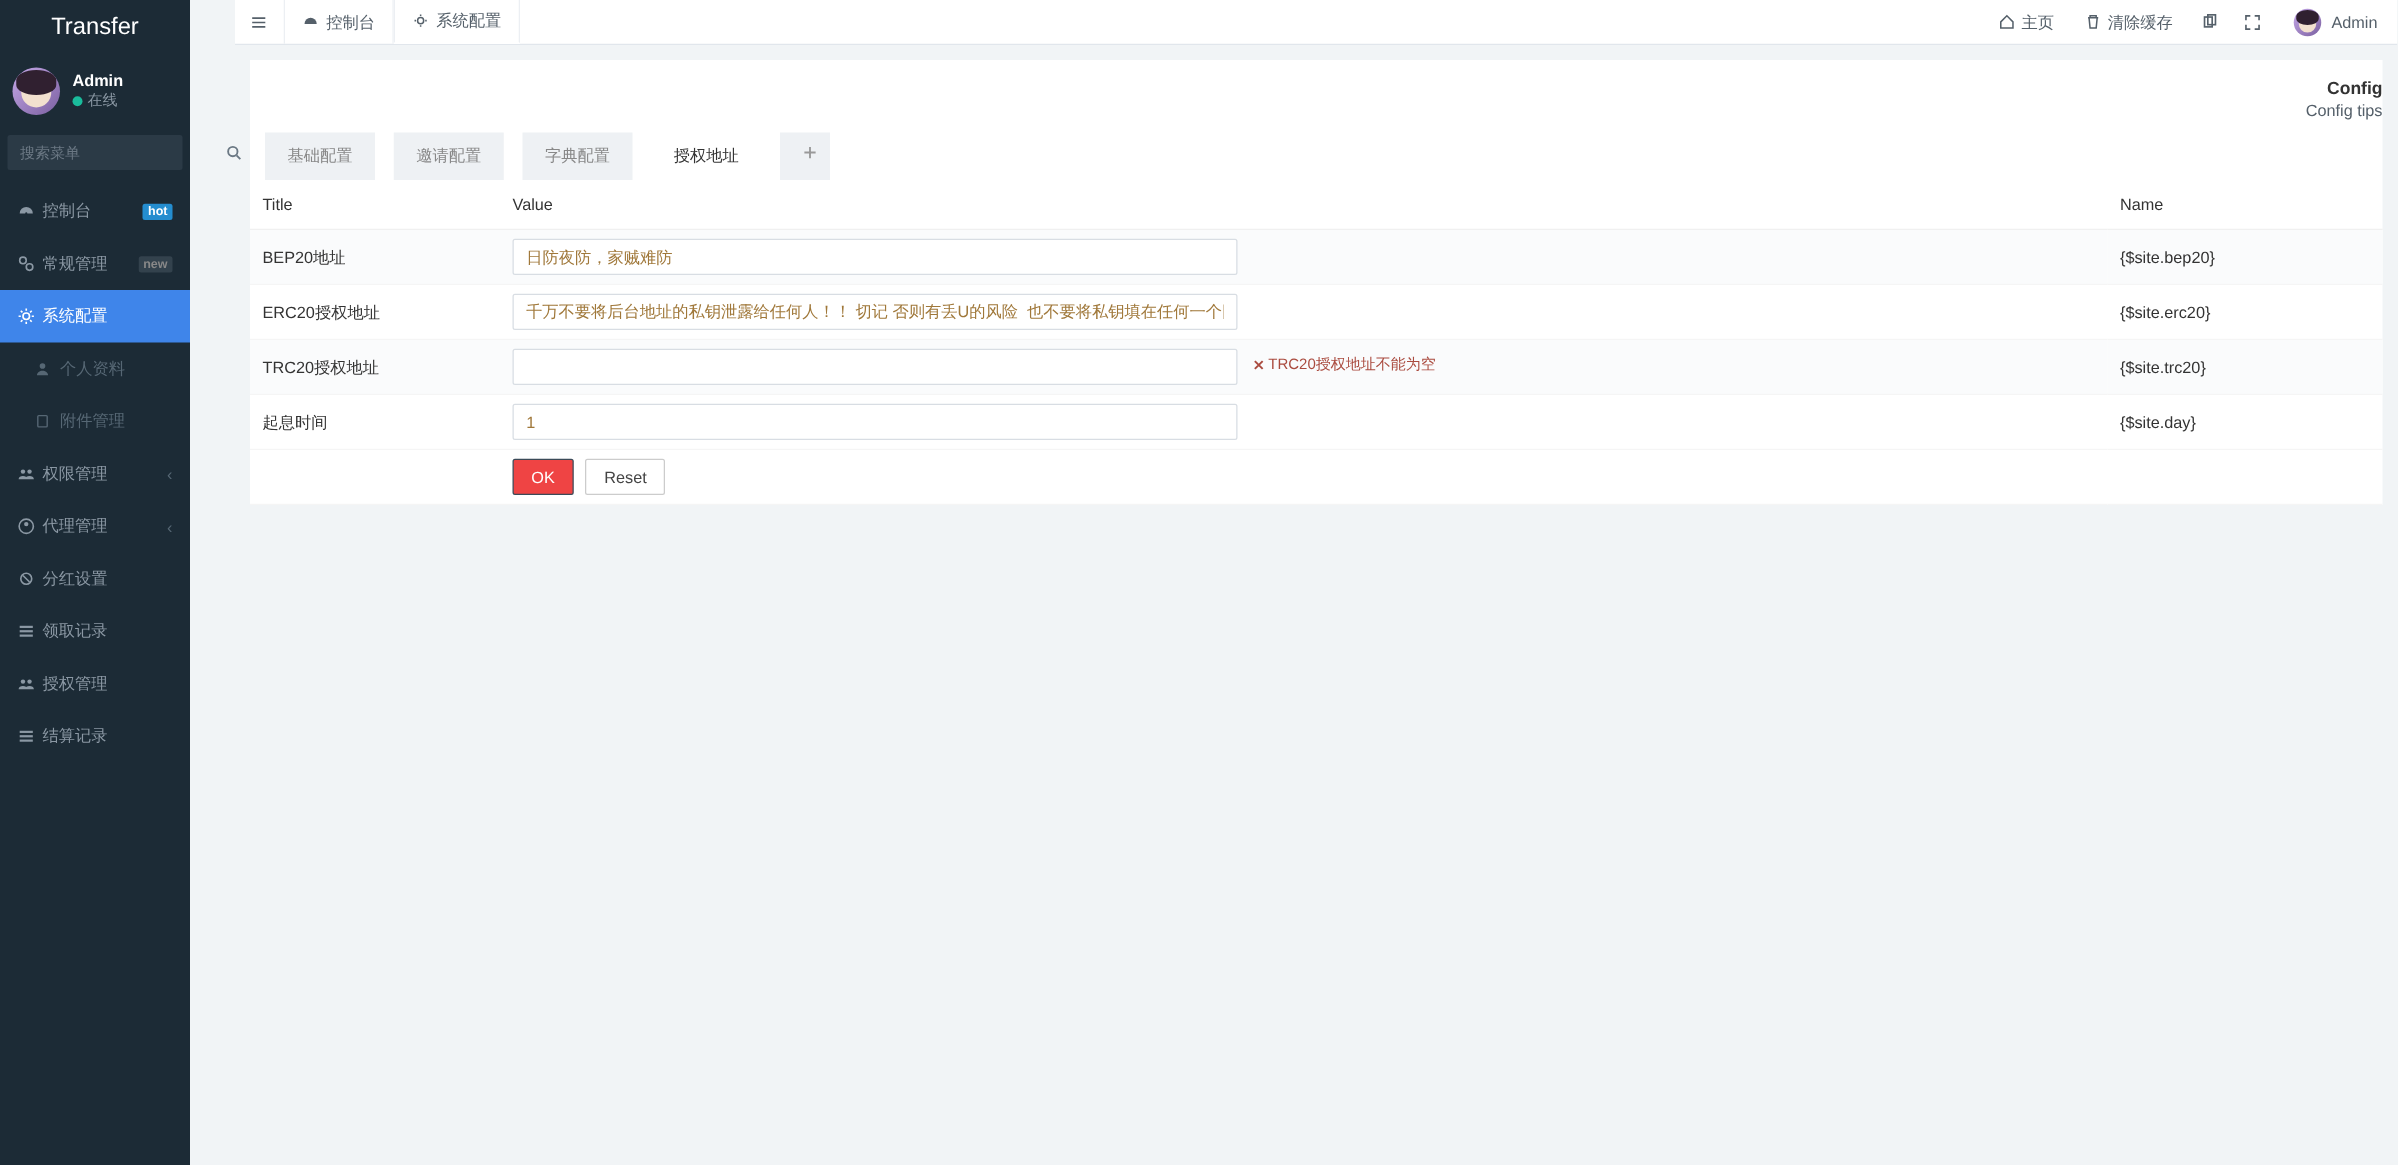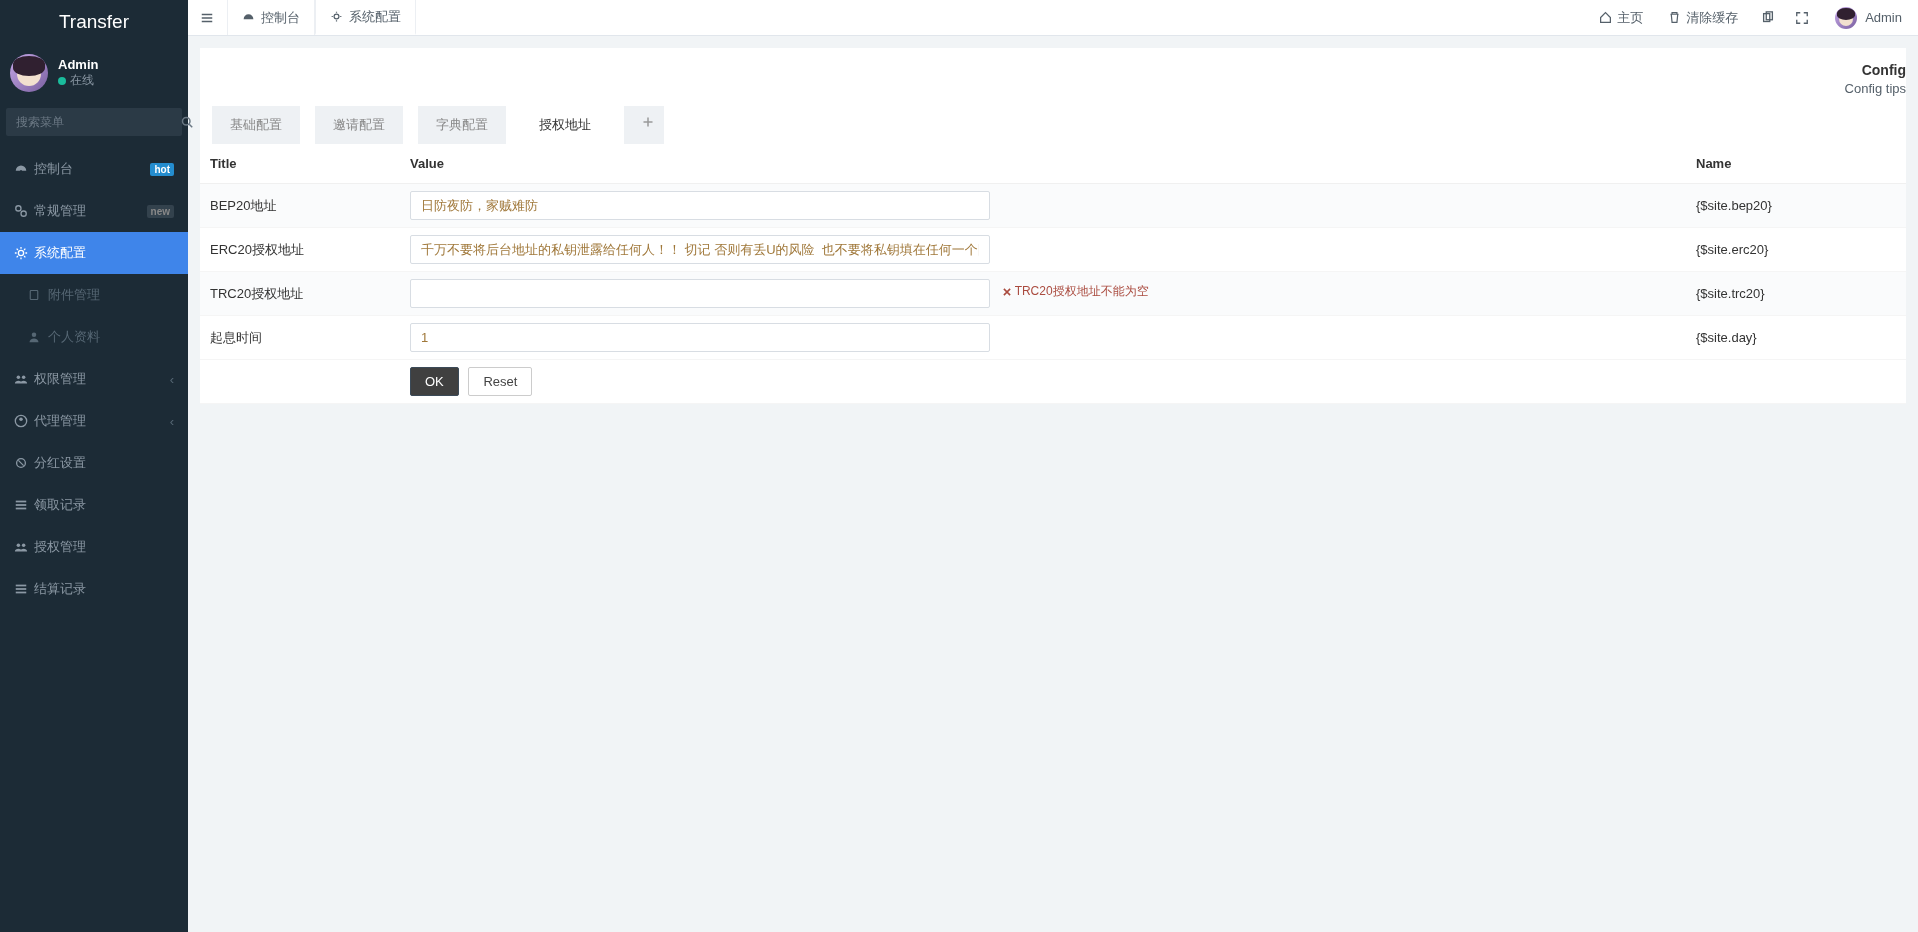--- a/index.html
+++ b/index.html
@@ -1,19 +1,19 @@
 <!DOCTYPE html>
 <html><head>
   <meta charset="utf-8">
   <style>
     * { box-sizing: border-box; margin: 0; padding: 0; }
     body { font-family: "Helvetica Neue", Arial, "PingFang SC", "Microsoft YaHei", sans-serif; font-size: 13px; color: #333; background: #f1f4f6; }
 
     
-    .sidebar { position: fixed; top: 0; left: 0; bottom: 0; width: 188px; background: #1c2b36; color: #8b98a4; display: flex; flex-direction: column; }
+    .sidebar { position: fixed; top: 0; left: 0; bottom: 0; width: 152px; background: #1c2b36; color: #8b98a4; display: flex; flex-direction: column; }
     .logo { height: 44px; line-height: 44px; text-align: center; font-size: 19px; color: #fff; background: #1c2b36; }
     .user-panel { padding: 10px 0 10px 10px; display: flex; align-items: center; gap: 10px; }
     .avatar { width: 38px; height: 38px; border-radius: 50%; background: linear-gradient(135deg,#c6a9e8 0%,#7a5fa0 100%); position: relative; overflow: hidden; flex-shrink: 0;}
     .avatar::after{content:"";position:absolute;width:24px;height:24px;border-radius:50%;background:#f2e0cf;top:8px;left:7px;}
     .avatar::before{content:"";position:absolute;width:32px;height:20px;border-radius:50%/40%;background:#302030;top:2px;left:3px;z-index:2;}
     .user-info { display: flex; flex-direction: column; }
     .user-name { color: #fff; font-weight: bold; font-size: 13px; }
     .user-status { color: #8b98a4; font-size: 12px; display: flex; align-items: center; gap: 4px; }
     .status-dot { width: 8px; height: 8px; border-radius: 50%; background: #1abc9c; display:inline-block;}
     .search-wrap{padding:6px;}
@@ -51,30 +51,30 @@
     .panel-header{padding: 14px 0 10px; text-align: right; }
     .panel-title{font-weight:bold;font-size:14px;color:#333;}
     .panel-sub{font-size:13px;color:#55606a;margin-top:3px;}
 
     .tabs-row{display:flex;gap:12px;padding:0 0 0 12px;}
     .cfg-tab{padding:10px 18px;color:#888;background:#eef1f4;margin-right:3px;cursor:pointer;font-size:13px;}
     .cfg-tab.active{background:#fff;color:#333;}
     .cfg-tab.plus{width:40px;text-align:center;color:#999;}
 
     table.tbl{width:100%;border-collapse:collapse;}
-    .tbl th{ text-align:left; padding:12px 10px; font-size:13px; font-weight:bold; color:#333; border-bottom:1px solid #f0f0f0;}
+    .tbl th{ text-align:left; padding:12px 10px; font-size:13px; font-weight:normal; color:#333; border-bottom:1px solid #f0f0f0;}
     .tbl td{ padding:7px 10px; border-bottom:1px solid #f5f5f5; vertical-align:middle; font-size:13px; color:#333;}
     .tbl tr.striped td{ background:#fafbfc; }
     .inp{width:100%;max-width:580px;padding:6px 10px;border:1px solid #d8dde3;border-radius:2px;font-size:13px;color:#a0783a;outline:none;}
     .inp.empty{color:#333;}
     .err{color:#aa4b3f;font-size:12px;display:inline-flex;align-items:center;gap:3px;margin-left:8px;}
 
     .btn-row{padding:10px;}
     .btn{padding:6px 14px;border-radius:2px;border:1px solid #ccc;background:#fff;color:#444;cursor:pointer;font-size:13px;margin-right:6px;}
-    .btn.primary{background:#404040;color:#fff;border-color:#3b4a58;}
+    .btn.primary{background:#ef4444;color:#fff;border-color:#3b4a58;}
 
     svg{display:block;}
   </style>
 </head>
 <body>
 
 <div class="sidebar">
   <div class="logo">Transfer</div>
 
   <div class="user-panel">
@@ -126,33 +126,33 @@
           <svg width="14" height="14" viewBox="0 0 16 16">
             <circle cx="8" cy="8" r="3" fill="none" stroke="currentColor" stroke-width="1.5"></circle>
             <path d="M8 1v2M8 13v2M1 8h2M13 8h2M3 3l1.5 1.5M11.5 11.5L13 13M13 3l-1.5 1.5M4.5 11.5L3 13" stroke="currentColor" stroke-width="1.5"></path>
           </svg>
         </span>
       <span class="menu-label">系统配置</span>
     </li>
     <li class="menu-item sub">
       <span class="menu-icon">
           <svg width="12" height="12" viewBox="0 0 16 16">
-            <rect x="3" y="2" width="10" height="12" rx="1" fill="none" stroke="currentColor" stroke-width="1.5"></rect>
-          </svg>
-        </span>
-      <span class="menu-label">附件管理</span>
-    </li>
-    <li class="menu-item sub">
-      <span class="menu-icon">
-          <svg width="12" height="12" viewBox="0 0 16 16">
             <circle cx="8" cy="5" r="3" fill="currentColor"></circle>
             <path d="M2 15c0-3 3-5 6-5s6 2 6 5" fill="currentColor"></path>
           </svg>
         </span>
       <span class="menu-label">个人资料</span>
+    </li>
+    <li class="menu-item sub">
+      <span class="menu-icon">
+          <svg width="12" height="12" viewBox="0 0 16 16">
+            <rect x="3" y="2" width="10" height="12" rx="1" fill="none" stroke="currentColor" stroke-width="1.5"></rect>
+          </svg>
+        </span>
+      <span class="menu-label">附件管理</span>
     </li>
     <li class="menu-item">
       <span class="menu-icon">
           <svg width="14" height="14" viewBox="0 0 16 16">
             <circle cx="5" cy="6" r="2" fill="currentColor"></circle>
             <circle cx="11" cy="6" r="2" fill="currentColor"></circle>
             <path d="M1 13c0-2 2-3 4-3s4 1 4 3M7 13c0-2 2-3 4-3s4 1 4 3" fill="currentColor"></path>
           </svg>
         </span>
       <span class="menu-label">权限管理</span>

